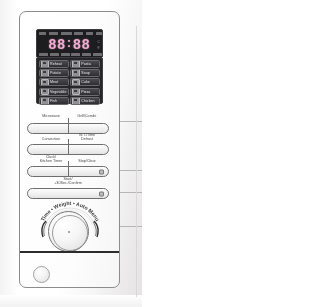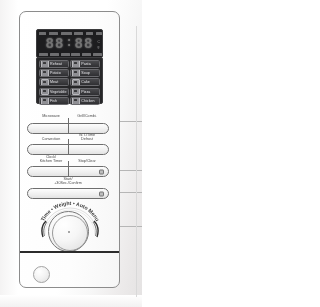--- a/index.html
+++ b/index.html
@@ -96,22 +96,22 @@
 
   #digits {
     position: absolute;
     left: 0; right: 0;
     top: 6px;
     height: 17px;
     display: flex;
     align-items: center;
     justify-content: center;
     gap: 1px;
-    color: #737373;
-    font-family: Liberation Mono, monospace;
+    color: #f9a8d4;
+    font-family: Liberation Sans, sans-serif;
     font-size: 14px;
     font-weight: bold;
     letter-spacing: 1px;
     line-height: 17px;
     text-shadow: 0 0 2px rgba(220,220,225,0.45);
   }
   #digits .colon {
     font-size: 12px;
     position: relative;
     top: -1px;

